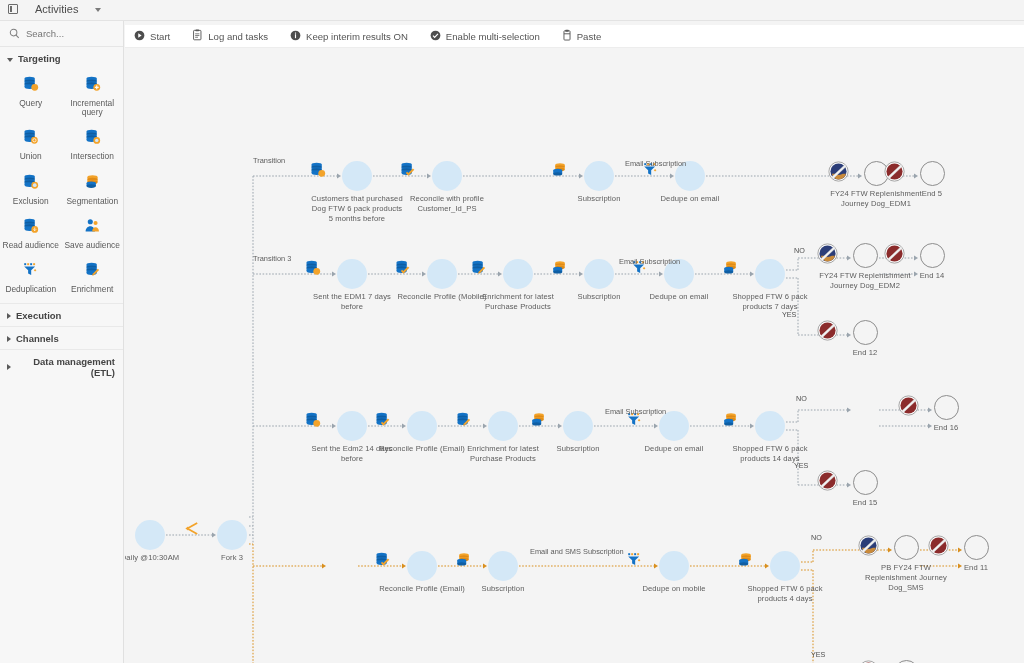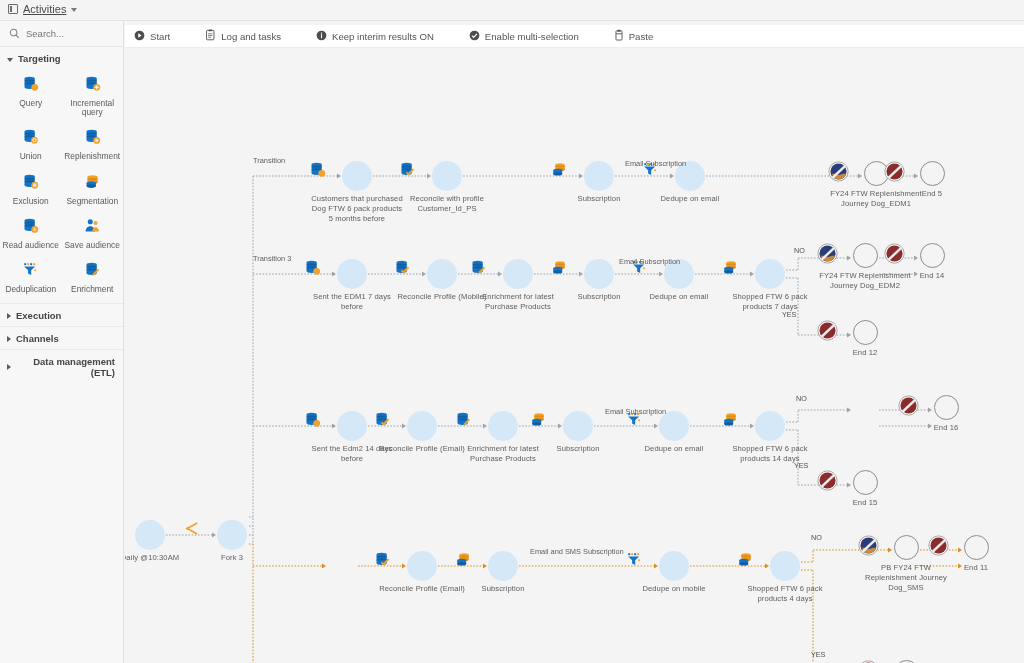--- a/index.html
+++ b/index.html
@@ -15,22 +15,22 @@
   }
 
   
   #topbar {
     position: absolute; left: 0; top: 0; width: 1024px; height: 21px;
     background: #f4f4f4;
     border-bottom: 1px solid #e3e3e3;
   }
   #activities-menu {
     position: absolute; left: 8px; top: 3px;
-    display: flex; align-items: center; gap: 5px;
-    font-size: 11px; color: #4b4b4b; text-decoration: underline;
+    display: flex; align-items: center; gap: 17px;
+    font-size: 11px; color: #4b4b4b;
   }
   .app-sq {
     width: 10px; height: 10px; border: 1.4px solid #6b6b6b; border-radius: 1px;
     position: relative; display: inline-block;
   }
   .app-sq:before{
     content:""; position:absolute; left:1px; top:1px; width:2px; height:6px;
     background:#6b6b6b;
   }
   .caret-down {
@@ -93,21 +93,21 @@
   #canvas {
     position: absolute; left: 125px; top: 21px;
     width: 899px; height: 642px;
     background: #f4f4f4;
     overflow: hidden;
   }
   #toolbar {
     position: absolute; left: 0; top: 4px; width: 899px; height: 23px;
     background: #ffffff;
     border-bottom: 1px solid #ededed;
-    display: flex; align-items: center; gap: 13px;
+    display: flex; align-items: center; gap: 0px;
   }
   .tb-btn {
     display: flex; align-items: center; gap: 5px;
     padding: 0 11px; height: 23px; cursor: pointer;
     font-size: 9.6px; color: #555;
     white-space: nowrap;
   }
   .tb-btn:first-child { padding-left: 9px; }
 
   #graph { position: absolute; left: 0; top: 27px; width: 899px; height: 615px; }
@@ -221,21 +221,21 @@
     <ellipse cx="9" cy="4.2" rx="6" ry="2.2" fill="#1473c6"></ellipse>
     <rect x="3" y="4.2" width="12" height="3.2" fill="#1473c6"></rect>
     <ellipse cx="9" cy="7.4" rx="6" ry="2.2" fill="#0f5ea3"></ellipse>
     <rect x="3" y="7.6" width="12" height="3.2" fill="#1473c6"></rect>
     <ellipse cx="9" cy="10.8" rx="6" ry="2.2" fill="#0f5ea3"></ellipse>
     <rect x="3" y="11" width="12" height="3.2" fill="#1473c6"></rect>
     <ellipse cx="9" cy="14.2" rx="6" ry="2.2" fill="#1473c6"></ellipse>
     <circle cx="15" cy="14.6" r="4" fill="#f3a32a"></circle>
             <circle cx="15" cy="14.6" r="2" fill="#d4e8f7"></circle>
           </svg></span>
-        <span class="lbl">Replenishment</span>
+        <span class="lbl">Intersection</span>
       </div>
       <div class="act-cell">
         <span><svg width="17" height="17" viewBox="0 0 20 20">
     <ellipse cx="9" cy="4.2" rx="6" ry="2.2" fill="#1473c6"></ellipse>
     <rect x="3" y="4.2" width="12" height="3.2" fill="#1473c6"></rect>
     <ellipse cx="9" cy="7.4" rx="6" ry="2.2" fill="#0f5ea3"></ellipse>
     <rect x="3" y="7.6" width="12" height="3.2" fill="#1473c6"></rect>
     <ellipse cx="9" cy="10.8" rx="6" ry="2.2" fill="#0f5ea3"></ellipse>
     <rect x="3" y="11" width="12" height="3.2" fill="#1473c6"></rect>
     <ellipse cx="9" cy="14.2" rx="6" ry="2.2" fill="#1473c6"></ellipse>

